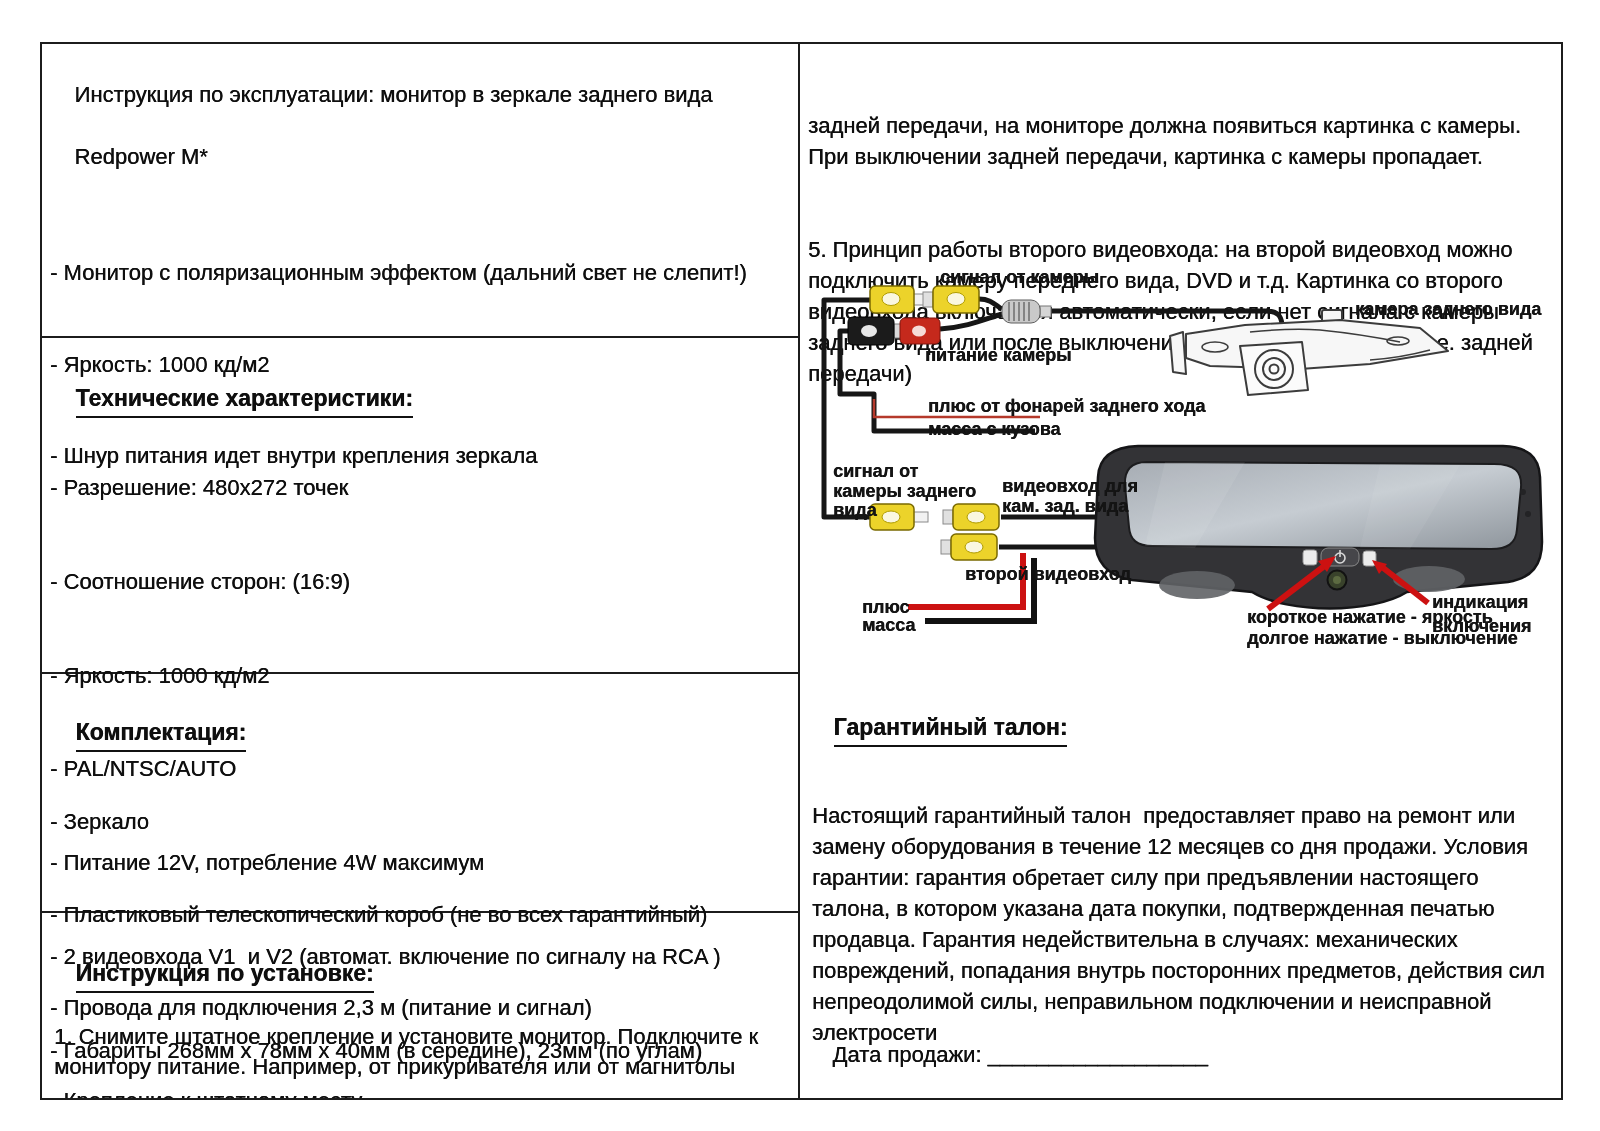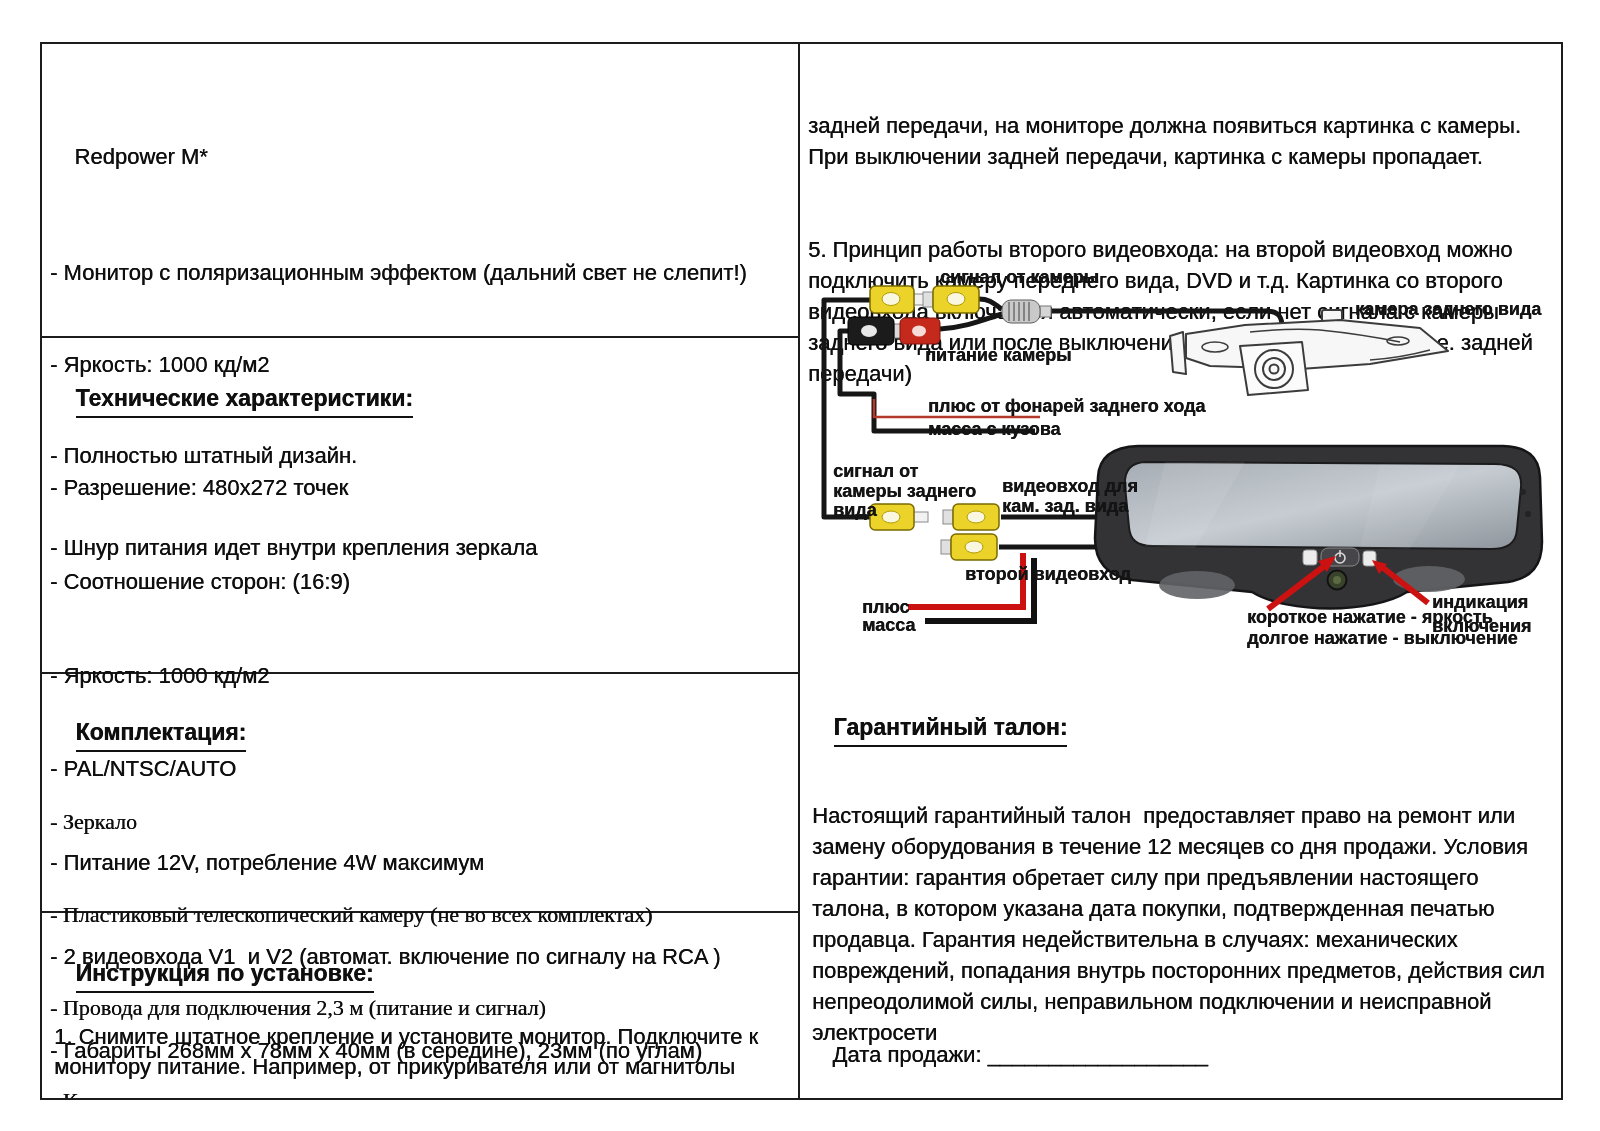--- a/index.html
+++ b/index.html
@@ -13,47 +13,46 @@
   .vdiv{position:absolute;left:756px;top:0;width:2px;height:100%;background:#1c1c1c;}
   .hdiv{position:absolute;left:0;width:756px;height:2px;background:#1c1c1c;}
   .blk{position:absolute;font-size:22px;line-height:31px;white-space:pre-wrap;}
   .lc-blk{left:8px;width:742px;}
   .rc-blk{left:766px;width:748px;}
   .heading{font-weight:700;font-size:23px;}
   .heading span{display:inline-block;border-bottom:2.5px solid #111;padding-bottom:2px;}
   .li{white-space:pre-wrap;}
   .fl .li{line-height:29.5px;}
   .sl .li{line-height:31.8px;}
-  .pl .li{line-height:31px;font-family:Liberation Serif, serif;}
+  .pl .li{line-height:31px;}
   .inst p{margin:4px;line-height:30.2px;}
   .rc-top p{margin:0;line-height:31px;}
   .warr p{margin:4px;line-height:31px;}
   .diagram{position:absolute;left:751px;top:207px;width:766px;height:412px;}
   svg{display:block;}
   svg text{font-family:"Liberation Sans","DejaVu Sans",sans-serif;font-weight:700;font-size:18px;fill:#141414;}
   b{font-weight:400;}
 </style>
 </head>
 <body>
 
 <div class="sheet">
   <div class="vdiv"></div>
   <div class="hdiv" style="top:292px"></div>
   <div class="hdiv" style="top:628px"></div>
   <div class="hdiv" style="top:867px"></div>
 
   <div class="blk lc-blk" style="top:4px">
-    <br>
+    <span>Инструкция по эксплуатации: монитор в зеркале заднего вида</span><br>
     <b>Redpower M*</b>
   </div>
 
   <div class="blk lc-blk fl" style="top:152px">
     <div class="li">- Монитор с поляризационным эффектом (дальний свет не слепит!)</div>
     <div class="li">- Яркость: 1000 кд/м2</div>
-    <div class="li">- Полностью штатный дизайн.</div>
     <div class="li">- Шнур питания идет внутри крепления зеркала</div>
   </div>
 
   <div class="blk lc-blk heading" style="top:308px">
     <span>Технические характеристики:</span>
   </div>
   <div class="blk lc-blk sl" style="top:366px">
     <div class="li">- Разрешение: 480х272 точек</div>
     <div class="li">- Соотношение сторон: (16:9)</div>
     <div class="li">- Яркость: 1000 кд/м2</div>
@@ -62,21 +61,21 @@
     <div class="li">- 2 видеовхода V1  и V2 (автомат. включение по сигналу на RCA )</div>
     <div class="li">- Габариты 268мм х 78мм х 40мм (в середине), 23мм (по углам)</div>
     
   </div>
 
   <div class="blk lc-blk heading" style="top:642px">
     <span>Комплектация:</span>
   </div>
   <div class="blk lc-blk pl" style="top:700px">
     <div class="li">- Зеркало</div>
-    <div class="li">- Пластиковый телескопический камеру (не во всех комплектах)</div>
+    <div class="li">- Пластиковый телескопический короб (не во всех гарантийный)</div>
     <div class="li">- Провода для подключения 2,3 м (питание и сигнал)</div>
     <div class="li">- Крепление к штатному месту</div>
     
   </div>
 
   <div class="blk lc-blk heading" style="top:883px">
     <span>Инструкция по установке:</span>
   </div>
   <div class="blk lc-blk inst" style="top:912px">
     <p>1. Снимите штатное крепление и установите монитор. Подключите к монитору питание. Например, от прикуривателя или от магнитолы</p>

